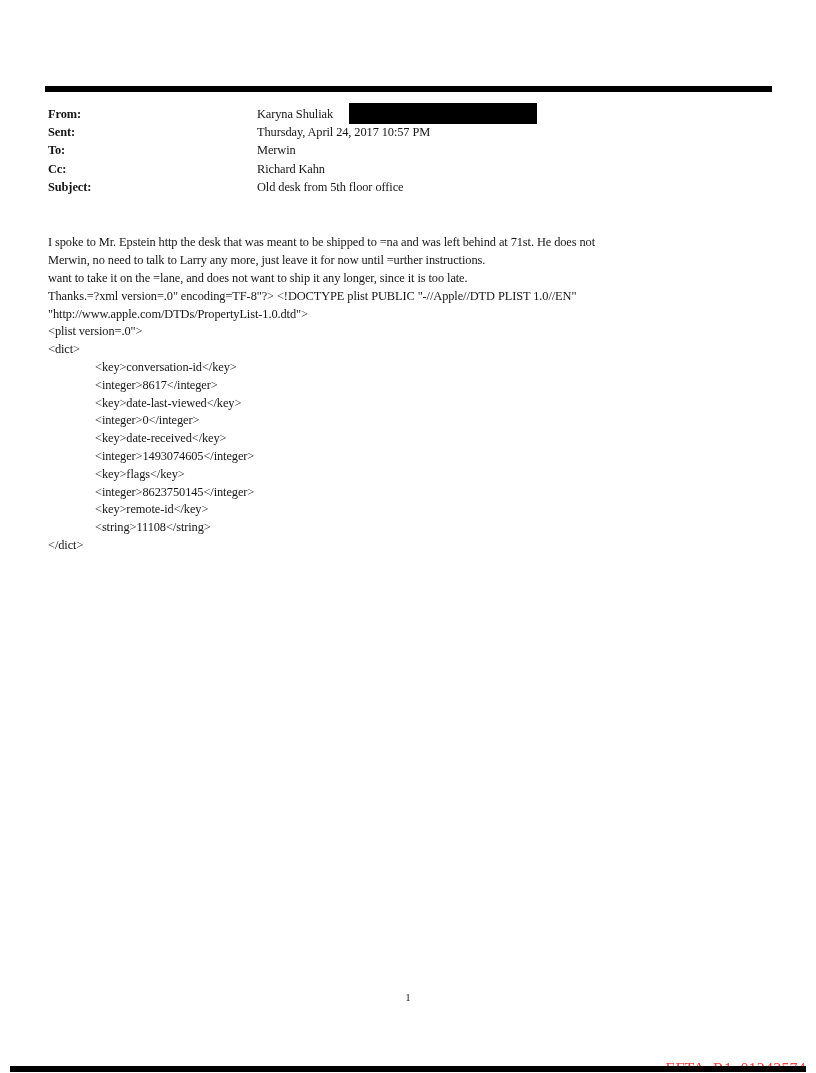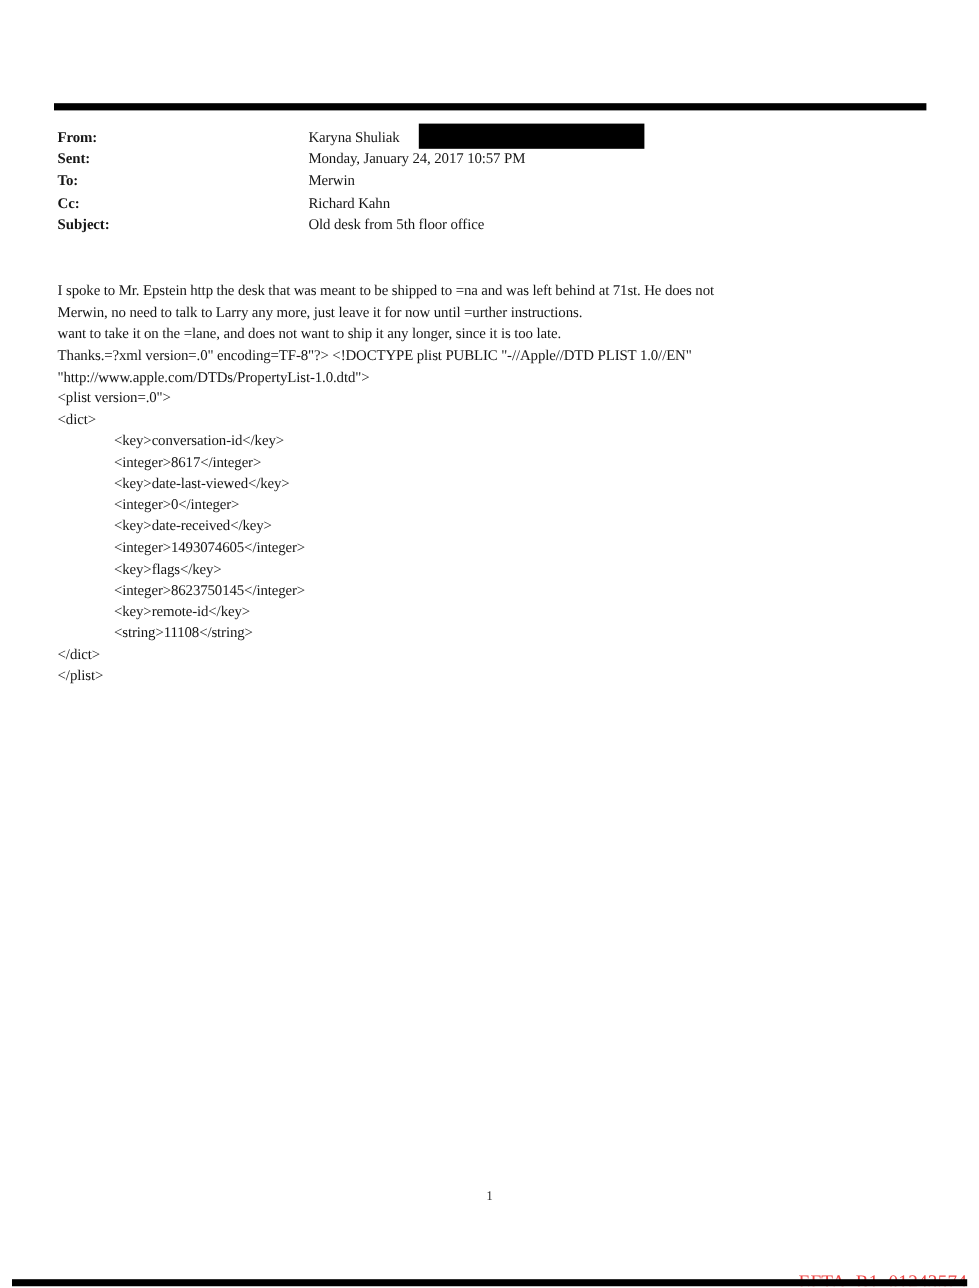--- a/index.html
+++ b/index.html
@@ -104,21 +104,21 @@
 
   <div class="top-rule"></div>
 
   <div class="header-block">
     <div class="header-row">
       <span class="header-label">From:</span>
       <span class="header-value">Karyna Shuliak</span>
     </div>
     <div class="header-row">
       <span class="header-label">Sent:</span>
-      <span class="header-value">Monday, January 24, 2017 10:57 PM</span>
+      <span class="header-value">Thursday, April 24, 2017 10:57 PM</span>
     </div>
     <div class="header-row">
       <span class="header-label">To:</span>
       <span class="header-value">Merwin</span>
     </div>
     <div class="header-row">
       <span class="header-label">Cc:</span>
       <span class="header-value">Richard Kahn</span>
     </div>
     <div class="header-row">
@@ -141,21 +141,20 @@
     <div class="body-line indent">&lt;integer&gt;8617&lt;/integer&gt;</div>
     <div class="body-line indent">&lt;key&gt;date-last-viewed&lt;/key&gt;</div>
     <div class="body-line indent">&lt;integer&gt;0&lt;/integer&gt;</div>
     <div class="body-line indent">&lt;key&gt;date-received&lt;/key&gt;</div>
     <div class="body-line indent">&lt;integer&gt;1493074605&lt;/integer&gt;</div>
     <div class="body-line indent">&lt;key&gt;flags&lt;/key&gt;</div>
     <div class="body-line indent">&lt;integer&gt;8623750145&lt;/integer&gt;</div>
     <div class="body-line indent">&lt;key&gt;remote-id&lt;/key&gt;</div>
     <div class="body-line indent">&lt;string&gt;11108&lt;/string&gt;</div>
     <div class="body-line">&lt;/dict&gt;</div>
-    <div class="body-line">&lt;/plist&gt;</div>
   </div>
 
   <div class="page-number">1</div>
 
   <div class="bates">EFTA_R1_01243574</div>
 
   <div class="bottom-rule"></div>
 
 </div>
 

